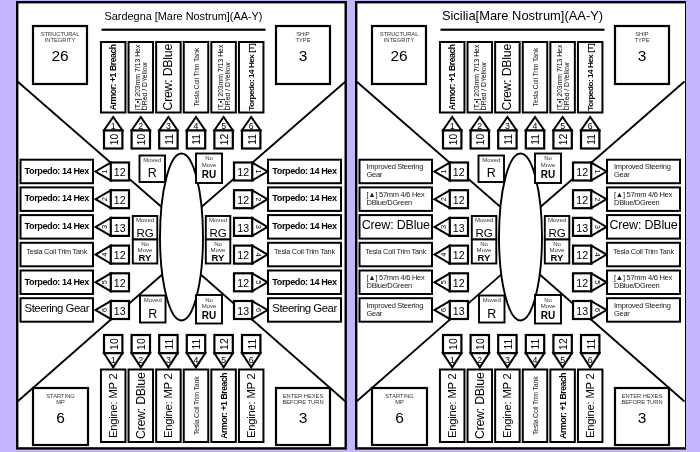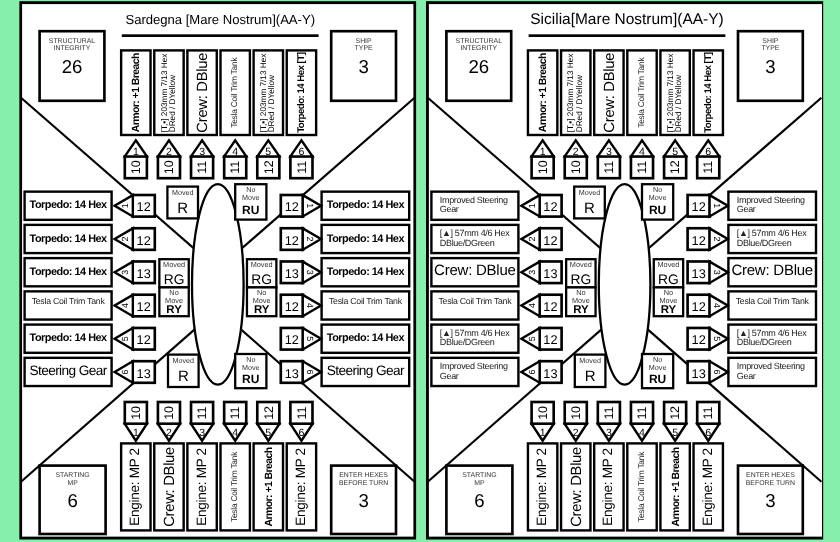--- a/index.html
+++ b/index.html
@@ -1,15 +1,15 @@
 <!DOCTYPE html>
 <html><head><meta charset="utf-8">
 <style>
 html,body{margin:0;padding:0;background:#fff;}
-#stage{position:relative;width:700px;height:452px;background:#86efac;overflow:hidden;}
+#stage{position:relative;width:700px;height:452px;background:#c4b5fd;overflow:hidden;}
 svg{position:absolute;top:0;}
 text{font-family:"Liberation Sans",sans-serif;}
 </style></head>
 <body>
 <div id="stage">
 <svg style="left:16px" width="331" height="452" viewBox="0 0 331 452">
 <rect x="1.2" y="2.2" width="328.5" height="446.2" fill="#fff" stroke="#000" stroke-width="2.4"></rect>
 <text x="167.5" y="20.2" text-anchor="middle" fill="#000" style="font-family:&quot;Liberation Sans&quot;,sans-serif;font-size:10.9px;letter-spacing:0px;">Sardegna [Mare Nostrum](AA-Y)</text>
 <rect x="85.5" y="28.6" width="164" height="2.2" fill="#000"></rect>
 <line x1="1.5" y1="81.5" x2="160.5" y2="220" stroke="#000" stroke-width="1.8"></line>

